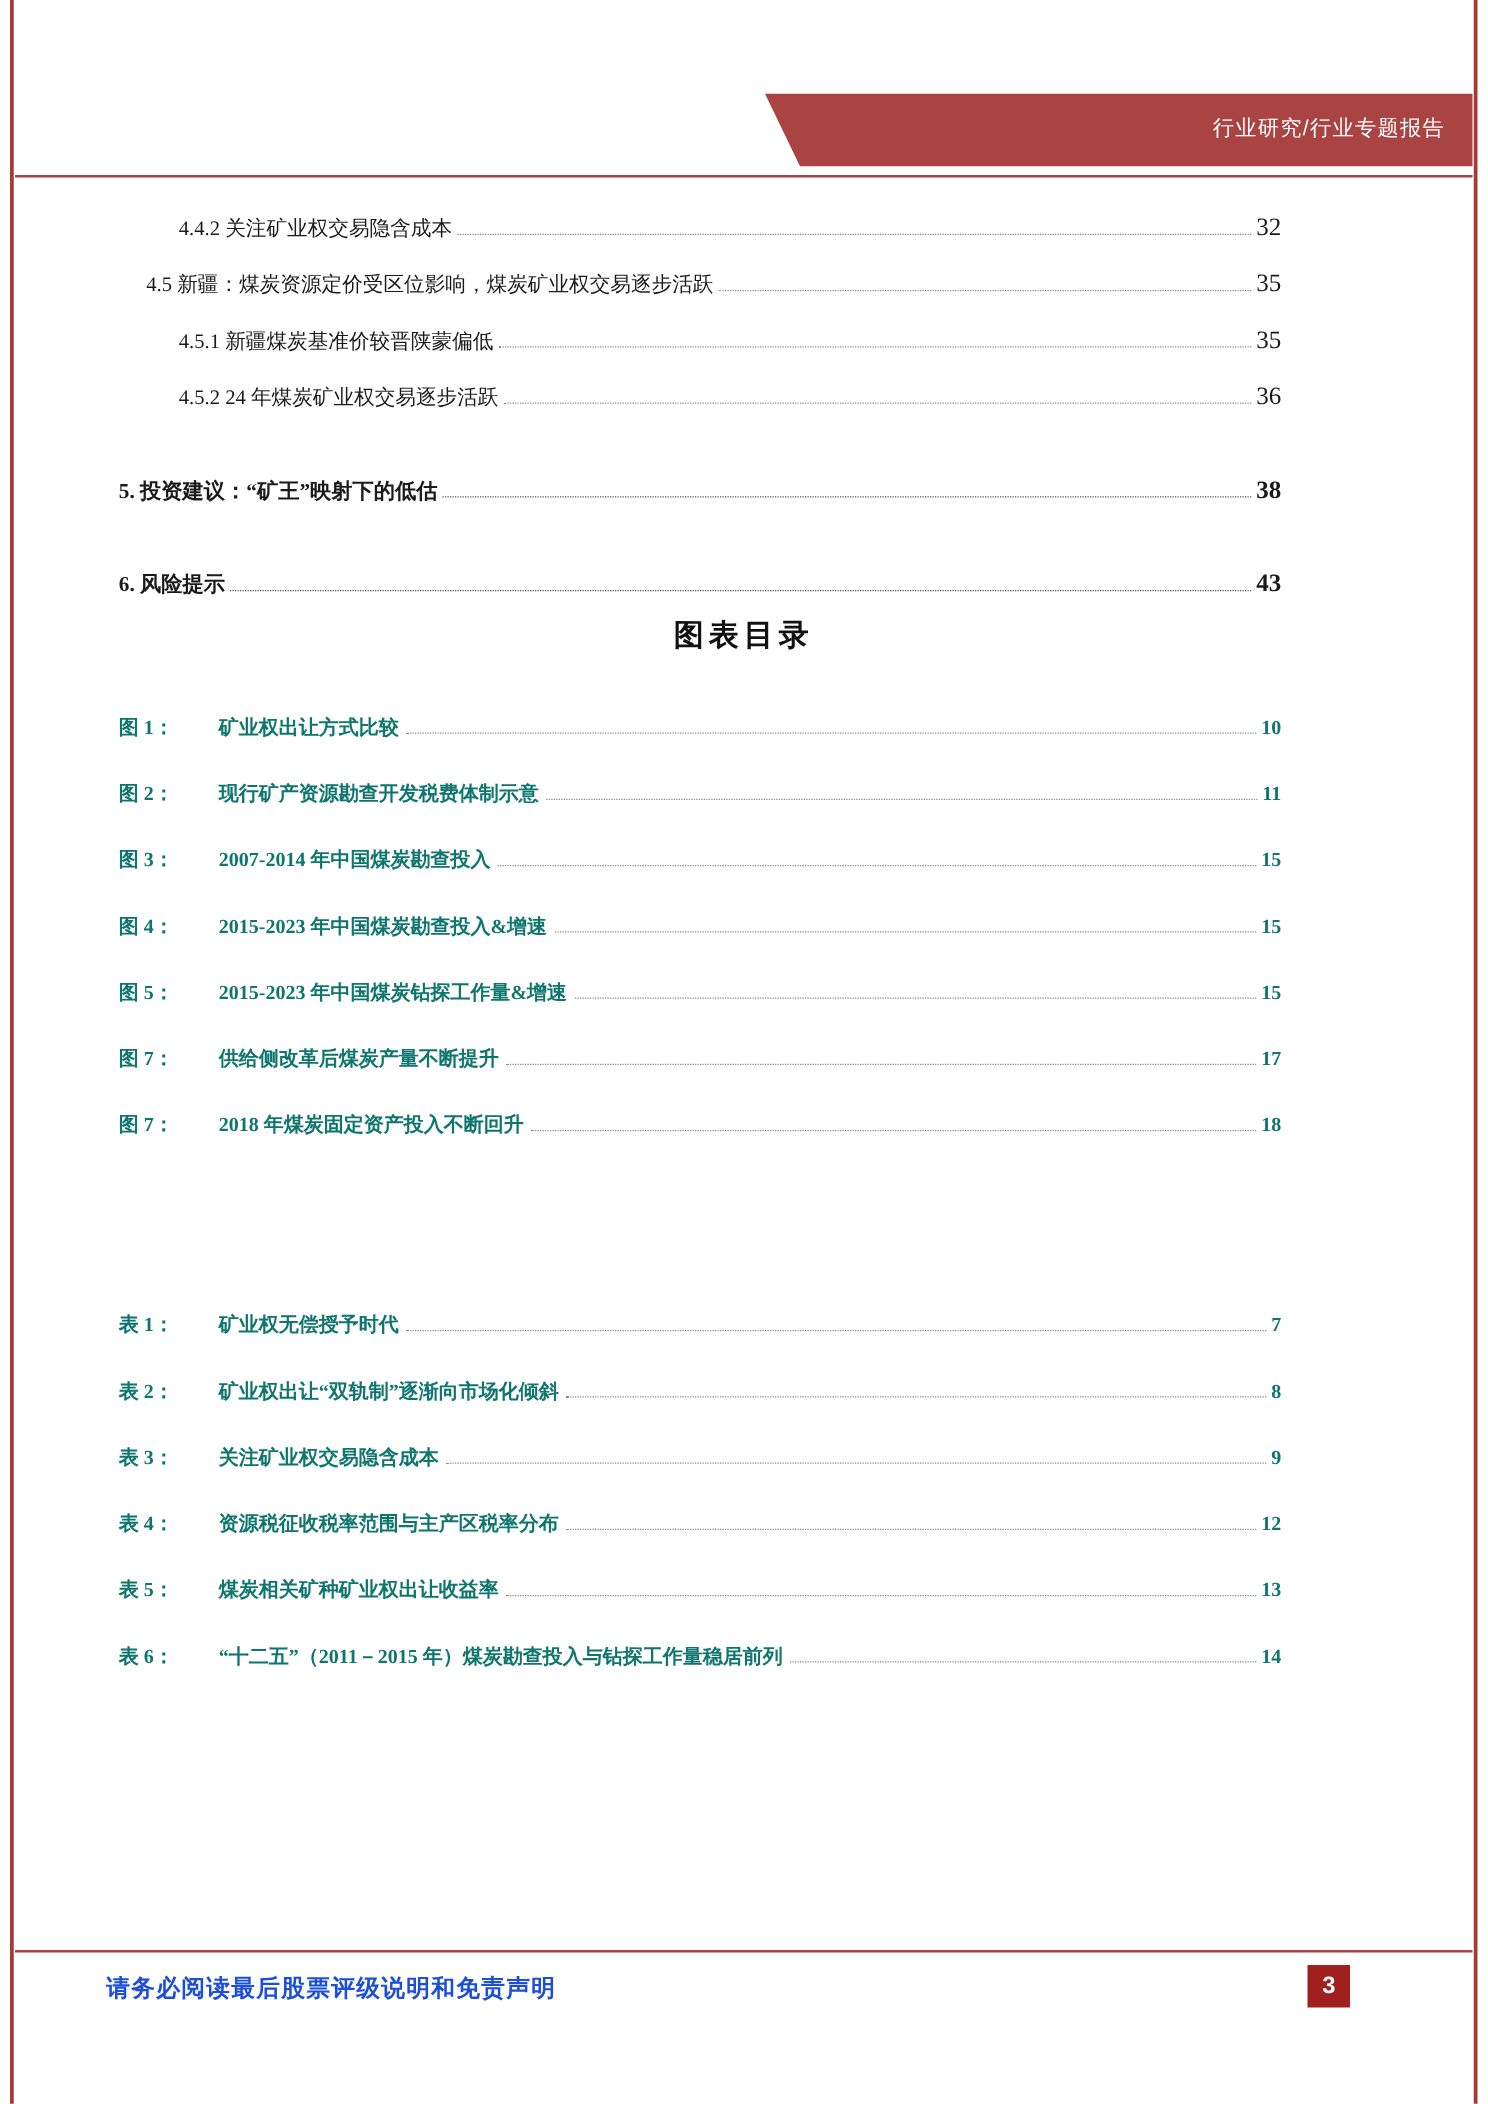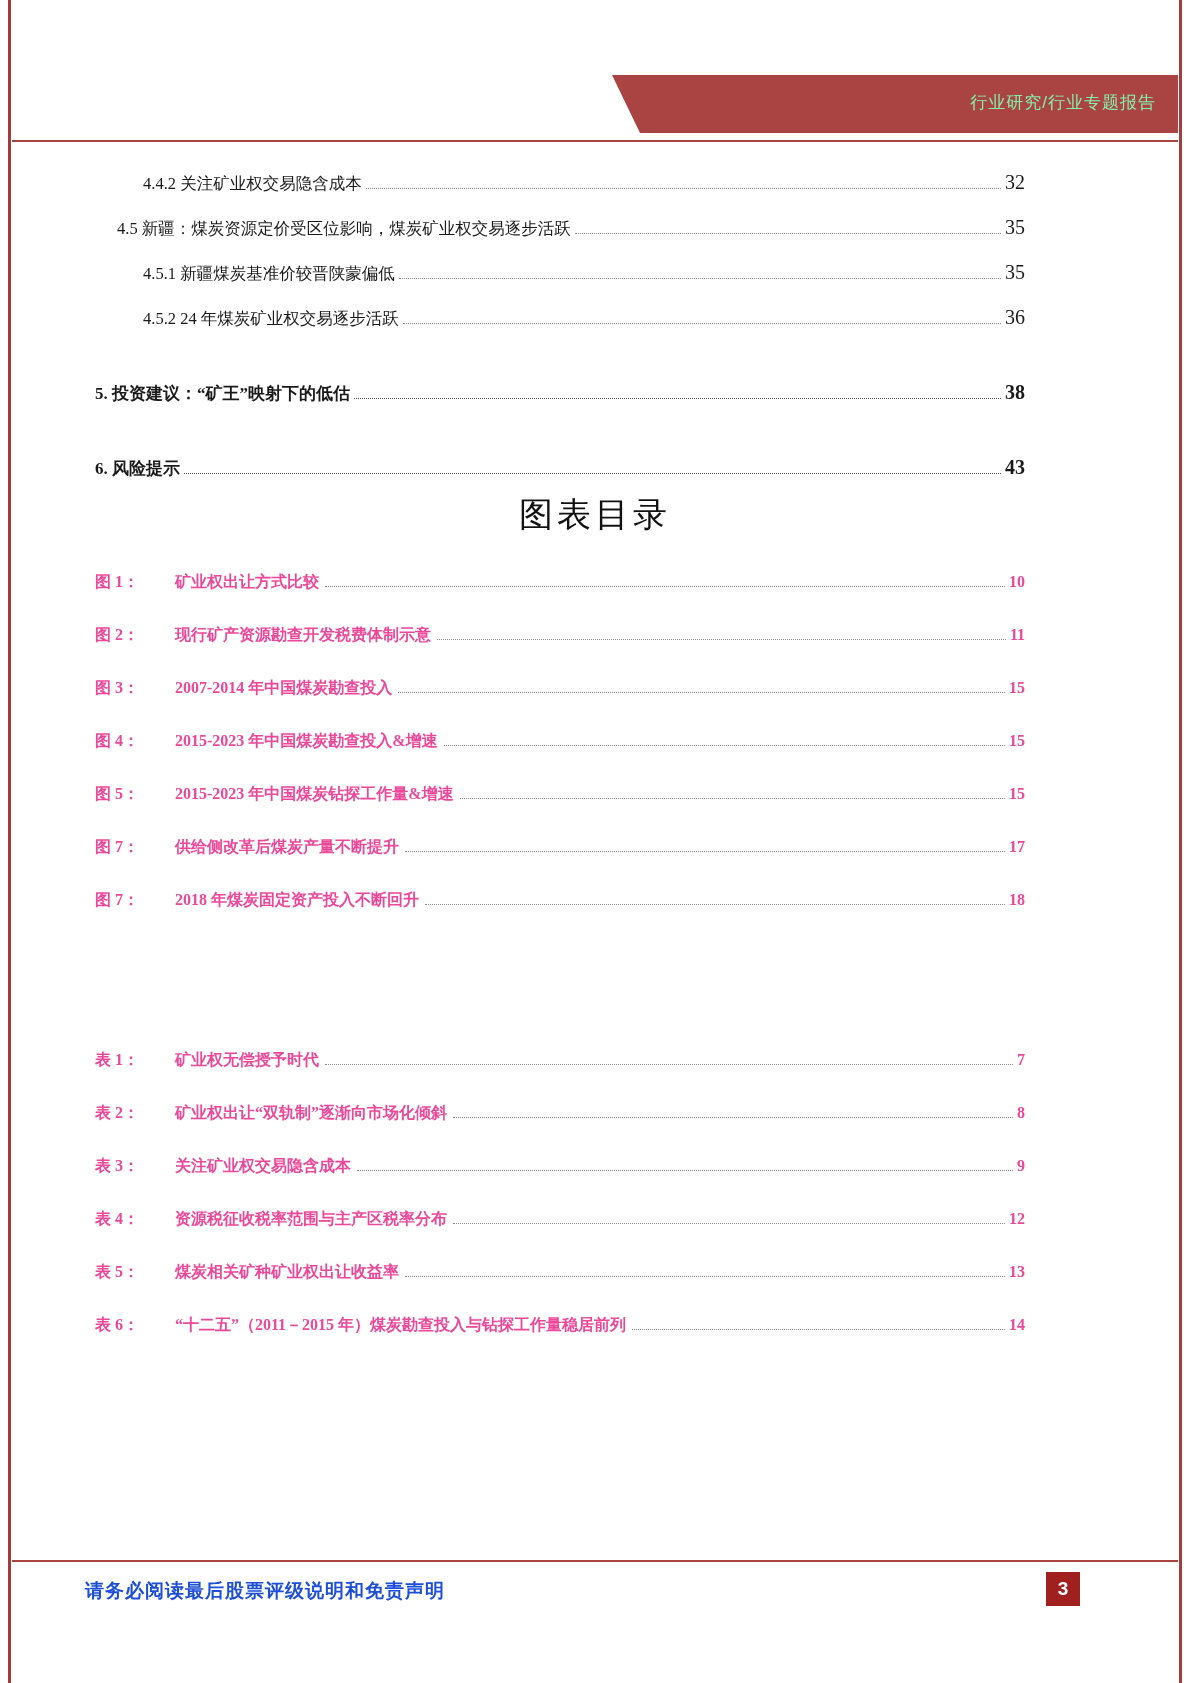--- a/index.html
+++ b/index.html
@@ -50,21 +50,21 @@
     position: absolute;
     left: -28px; top: 0;
     width: 0; height: 0;
     border-top: 58px solid #a94442;
     border-left: 28px solid transparent;
   }
   .header-title {
     position: absolute;
     right: 22px;
     top: 16px;
-    color: #86efac;
+    color: #ffffff;
     font-size: 17px;
     font-family: "Liberation Sans", sans-serif;
     letter-spacing: 1px;
     white-space: nowrap;
   }
   .header-underline {
     position: absolute;
     left: 12px;
     top: 140px;
     width: 1166px;
@@ -115,39 +115,39 @@
 
   .gap-big { height: 30px; }
 
   
   .figure-title {
     position: absolute;
     left: 0;
     top: 492px;
     width: 1190px;
     text-align: center;
-    font-size: 34px;
-    font-weight: normal;
+    font-size: 24px;
+    font-weight: bold;
     letter-spacing: 4px;
     color: #111;
     font-family: "Liberation Serif", serif;
   }
 
   
   .fig-list {
     position: absolute;
     left: 95px;
     top: 572px;
     width: 930px;
   }
   .fig-row {
     display: flex;
     align-items: baseline;
     font-size: 16px;
-    color: #ec4899;
+    color: #0f766e;
     font-weight: bold;
     margin-bottom: 32px;
     white-space: nowrap;
   }
   .fig-row .fid {
     flex: 0 0 76px;
   }
   .fig-row .fname {
     flex: 0 0 auto;
     padding-left: 4px;

